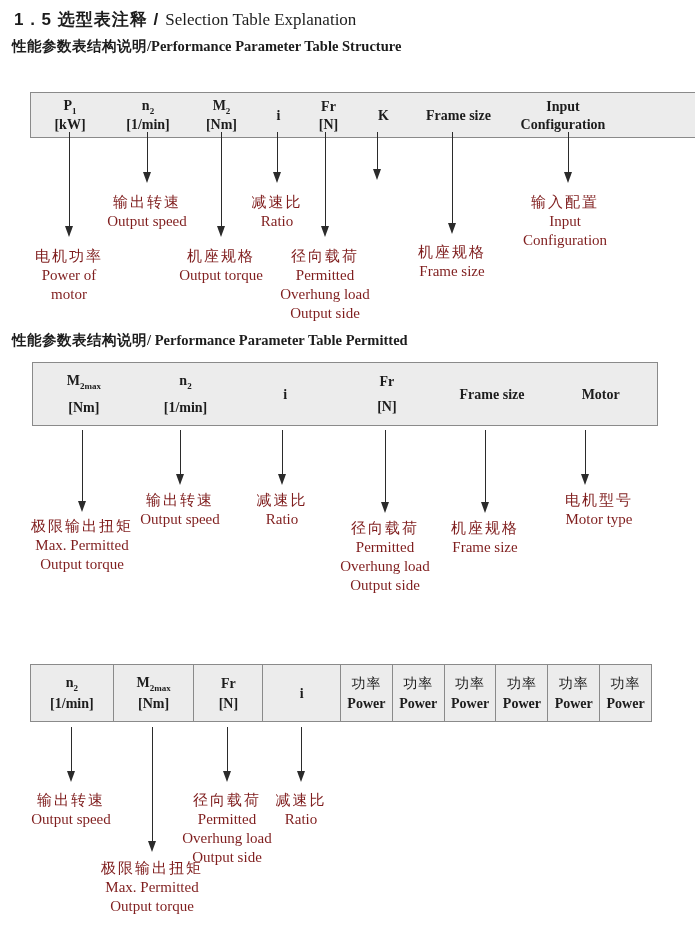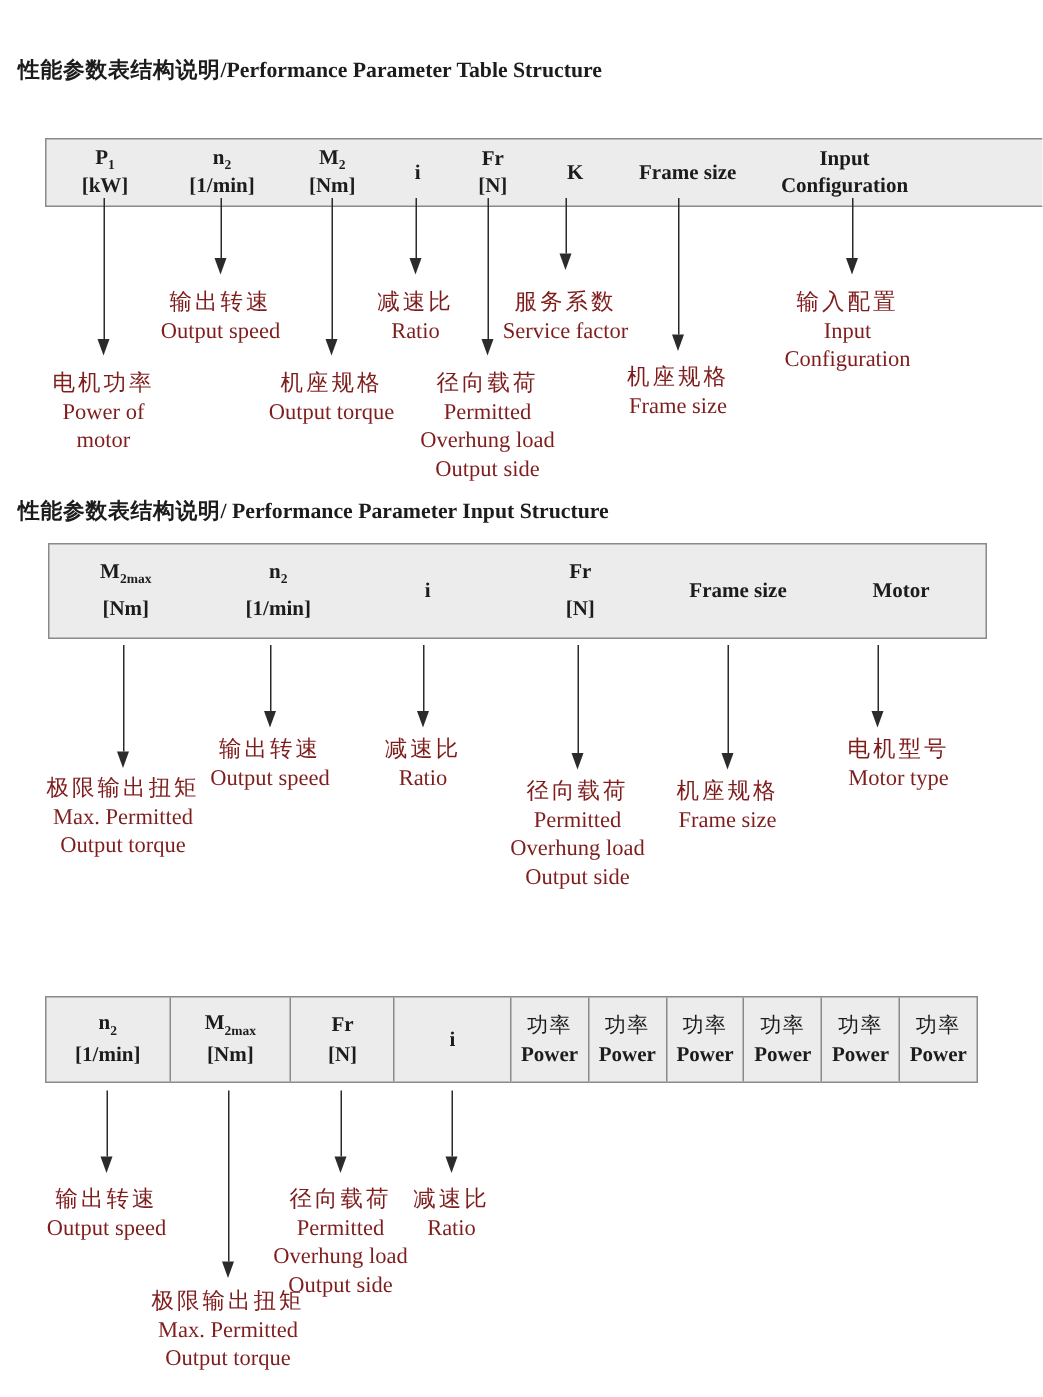--- a/index.html
+++ b/index.html
@@ -41,20 +41,23 @@
   
   .callout{position:absolute;transform:translateX(-50%);text-align:center;white-space:nowrap;}
   .callout .cl{font-family:"Liberation Serif",serif;font-size:15px;line-height:19px;color:#7f1d1d;}
   .callout .cl.zh{font-family:"Liberation Sans",sans-serif;font-size:15px;letter-spacing:2px;line-height:20px;}
 </style>
 </head>
 <body>
 
 <div class="page">
 
+  <div class="doc-title">
+    <span class="t-zh">1 . 5 选型表注释 /</span><span class="t-en">Selection Table Explanation</span>
+  </div>
 
   <div class="sec-heading" style="top:37px">
     <span class="h-zh">性能参数表结构说明</span><span class="h-en">/Performance Parameter Table Structure</span>
   </div>
 
   <div class="ptable t1" style="left:30px;top:92px;width:678px;height:46px">
     <div class="cell" style="width:78px">
       <div class="sym"><span>P</span><sub>1</sub></div>
       <div class="unit">[kW]</div>
     </div>
@@ -137,36 +140,32 @@
   <div class="callout" style="left:277px;top:192px">
     <div class="cl zh">减速比</div>
     <div class="cl">Ratio</div>
   </div>
   <div class="callout" style="left:325px;top:246px">
     <div class="cl zh">径向载荷</div>
     <div class="cl">Permitted</div>
     <div class="cl">Overhung load</div>
     <div class="cl">Output side</div>
   </div>
-  <div class="callout" style="left:377px;top:192px">
-    <div class="cl zh">服务系数</div>
-    <div class="cl">Service factor</div>
-  </div>
   <div class="callout" style="left:452px;top:242px">
     <div class="cl zh">机座规格</div>
     <div class="cl">Frame size</div>
   </div>
   <div class="callout" style="left:565px;top:192px">
     <div class="cl zh">输入配置</div>
     <div class="cl">Input</div>
     <div class="cl">Configuration</div>
   </div>
 
   <div class="sec-heading" style="top:331px">
-    <span class="h-zh">性能参数表结构说明</span><span class="h-en">/ Performance Parameter Input Structure</span>
+    <span class="h-zh">性能参数表结构说明</span><span class="h-en">/ Performance Parameter Table Permitted</span>
   </div>
 
   <div class="ptable t2" style="left:32px;top:362px;width:626px;height:64px">
     <div class="cell" style="width:102px">
       <div class="sym"><span>M</span><sub>2max</sub></div>
       <div class="unit">[Nm]</div>
     </div>
     <div class="cell" style="width:102px">
       <div class="sym"><span>n</span><sub>2</sub></div>
       <div class="unit">[1/min]</div>

